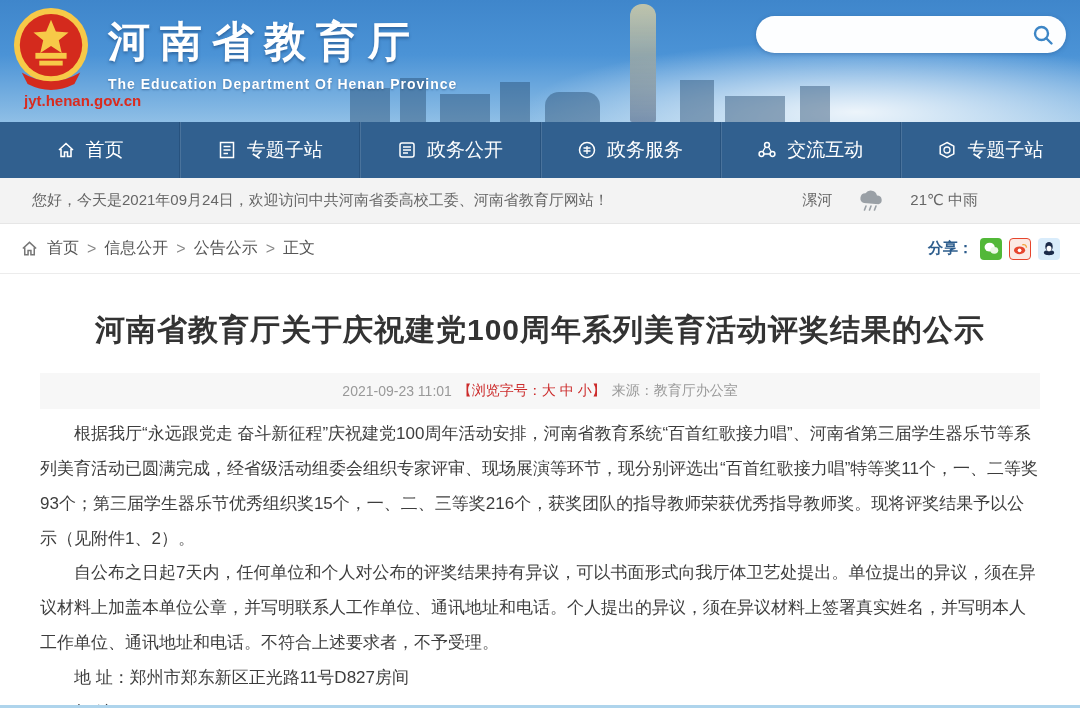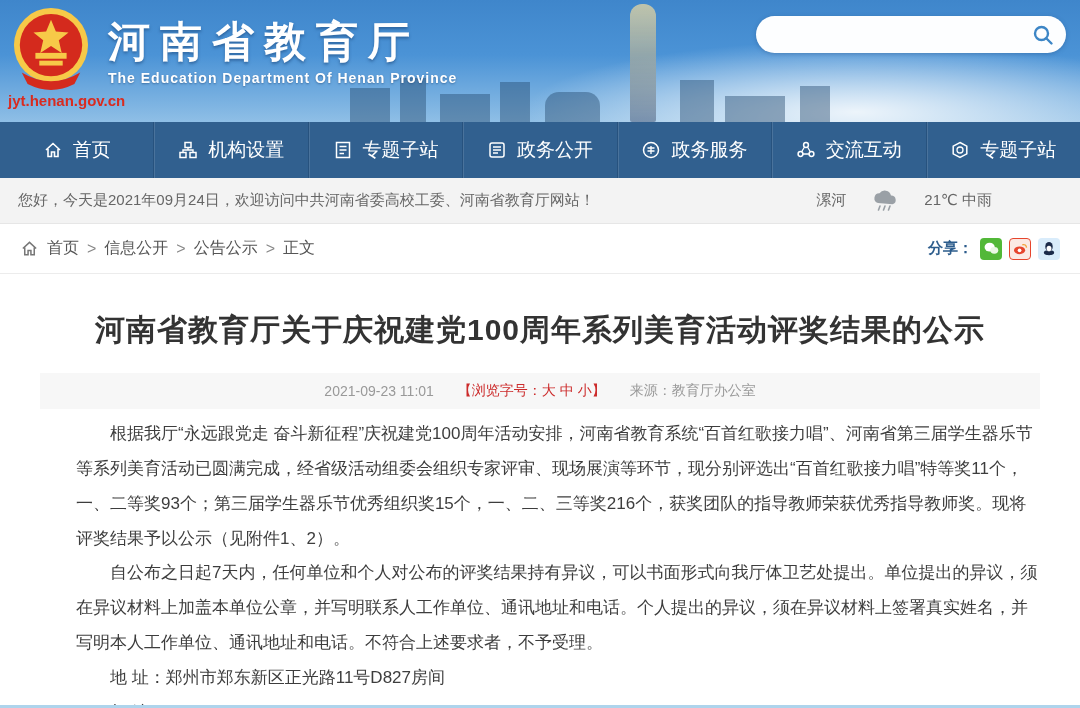--- a/index.html
+++ b/index.html
@@ -9,58 +9,58 @@
   
   .header { position:relative; height:122px;
     background:linear-gradient(180deg,#3f86cb 0%,#4b93d6 45%,#8fbfe6 100%); overflow:hidden; }
   .sky-haze { position:absolute; right:0; top:40px; width:560px; height:90px;
     background:radial-gradient(ellipse at 60% 80%, rgba(255,255,255,.85), rgba(255,255,255,0) 70%); }
   .city { position:absolute; bottom:0; left:330px; right:0; height:52px; opacity:.8; }
   .city .b { position:absolute; bottom:0; background:rgba(36,72,110,.55); }
   .tower { position:absolute; bottom:0; left:300px; width:26px; height:118px;
     background:linear-gradient(180deg,rgba(240,220,160,.9),rgba(90,110,140,.8)); border-radius:12px 12px 2px 2px; }
   .emblem { position:absolute; left:12px; top:4px; width:78px; height:88px; }
-  .site-url { position:absolute; left:8px; top:92px; color:#d92b1f; font-weight:bold; font-size:15px; }
+  .site-url { position:absolute; left:24px; top:92px; color:#d92b1f; font-weight:bold; font-size:15px; }
   .brand { position:absolute; left:108px; top:14px; color:#fff; }
   .brand .cn { font-size:42px; font-weight:bold; letter-spacing:10px; text-shadow:0 2px 3px rgba(20,60,110,.5); }
-  .brand .en { font-size:14px; font-weight:bold; letter-spacing:1px; text-shadow:0 1px 2px rgba(20,60,110,.5); }
+  .brand .en { font-size:14px; font-weight:bold; margin-top:6px; letter-spacing:1px; text-shadow:0 1px 2px rgba(20,60,110,.5); }
   .search { position:absolute; right:14px; top:16px; width:310px; height:37px; background:#fdfeff;
     border-radius:19px; display:flex; align-items:center; padding:0 12px 0 18px; box-shadow:0 1px 4px rgba(30,70,120,.35); }
   .search input { flex:1; border:none; outline:none; background:transparent; font-size:14px; color:#333; }
 
   
   .nav { display:flex; height:56px; background:#31608f; }
   .nav-item { flex:1; display:flex; align-items:center; justify-content:center; gap:10px;
     color:#fff; font-size:19px; cursor:pointer; border-left:1px solid #27527e; position:relative; }
   .nav-item:first-child { border-left:none; }
   .nav-item + .nav-item::before { content:""; position:absolute; left:0; top:0; bottom:0; width:1px; background:rgba(255,255,255,.12); }
   .nav-icon { display:flex; align-items:center; }
 
   
   .infobar { height:46px; background:#f3f3f3; border-bottom:1px solid #e6e6e6;
-    display:flex; align-items:center; justify-content:space-between; padding:0 18px; font-size:15px; color:#666; }
+    display:flex; align-items:center; justify-content:space-between; padding:0 32px; font-size:15px; color:#666; }
   .weather { display:flex; align-items:center; gap:24px; margin-right:70px; }
 
   
   .crumbbar { height:50px; background:#fff; border-bottom:1px solid #ececec;
     display:flex; align-items:center; justify-content:space-between; padding:0 20px; }
   .crumbs { display:flex; align-items:center; gap:8px; font-size:16px; color:#555; }
   .crumb { cursor:pointer; }
   .sep { color:#888; }
   .share { display:flex; align-items:center; gap:7px; font-size:15px; color:#2c5c8c; font-weight:bold; }
   .share-ic { width:22px; height:22px; border-radius:4px; display:flex; align-items:center; justify-content:center; cursor:pointer; }
 
   
   .article { padding:0 40px; }
   .art-title { text-align:center; font-size:30px; font-weight:bold; color:#333; margin-top:36px; letter-spacing:1px; }
   .meta { margin:22px 0 8px; height:36px; background:#f7f7f7; display:flex; align-items:center; justify-content:center;
-    gap:24px; font-size:14px; color:#999; }
+    gap:6px; font-size:14px; color:#999; }
   .meta .red { color:#cc2b2b; font-weight:normal; }
   .body-text { font-size:17px; color:#3d3d3d; line-height:2.05; }
-  .body-text p { text-indent:2em;margin-left:36px; }
+  .body-text p { text-indent:2em; }
   .footline { position:fixed; left:0; bottom:0; width:1080px; height:3px; background:#aed4ec; }
 
   svg { display:block; }
 </style>
 </head>
 <body>
 
 <div class="header">
   <div class="sky-haze"></div>
   <div class="city">
@@ -106,31 +106,20 @@
     <span class="nav-icon">
       <svg width="20" height="20" viewBox="0 0 20 20">
           <path d="M3 10 L10 3.5 L17 10 M5 9 V16.5 H8.5 V12 H11.5 V16.5 H15 V9" fill="none" stroke="#fff" stroke-width="1.6"></path>
         </svg>
     </span>
     <span>首页</span>
   </div>
   <div class="nav-item">
     <span class="nav-icon">
       <svg width="20" height="20" viewBox="0 0 20 20">
-          <rect x="7" y="2.5" width="6" height="5" fill="none" stroke="#fff" stroke-width="1.5"></rect>
-          <rect x="2" y="12.5" width="6" height="5" fill="none" stroke="#fff" stroke-width="1.5"></rect>
-          <rect x="12" y="12.5" width="6" height="5" fill="none" stroke="#fff" stroke-width="1.5"></rect>
-          <path d="M10 7.5 V10 M5 12.5 V10 H15 V12.5" fill="none" stroke="#fff" stroke-width="1.4"></path>
-        </svg>
-    </span>
-    <span>机构设置</span>
-  </div>
-  <div class="nav-item">
-    <span class="nav-icon">
-      <svg width="20" height="20" viewBox="0 0 20 20">
           <rect x="3.5" y="2.5" width="13" height="15" fill="none" stroke="#fff" stroke-width="1.5"></rect>
           <path d="M6.5 6.5 h7 M6.5 10 h7 M6.5 13.5 h4.5" stroke="#fff" stroke-width="1.4"></path>
         </svg>
     </span>
     <span>专题子站</span>
   </div>
   <div class="nav-item">
     <span class="nav-icon">
       <svg width="20" height="20" viewBox="0 0 20 20">
           <rect x="3" y="3" width="14" height="14" rx="2" fill="none" stroke="#fff" stroke-width="1.5"></rect>

